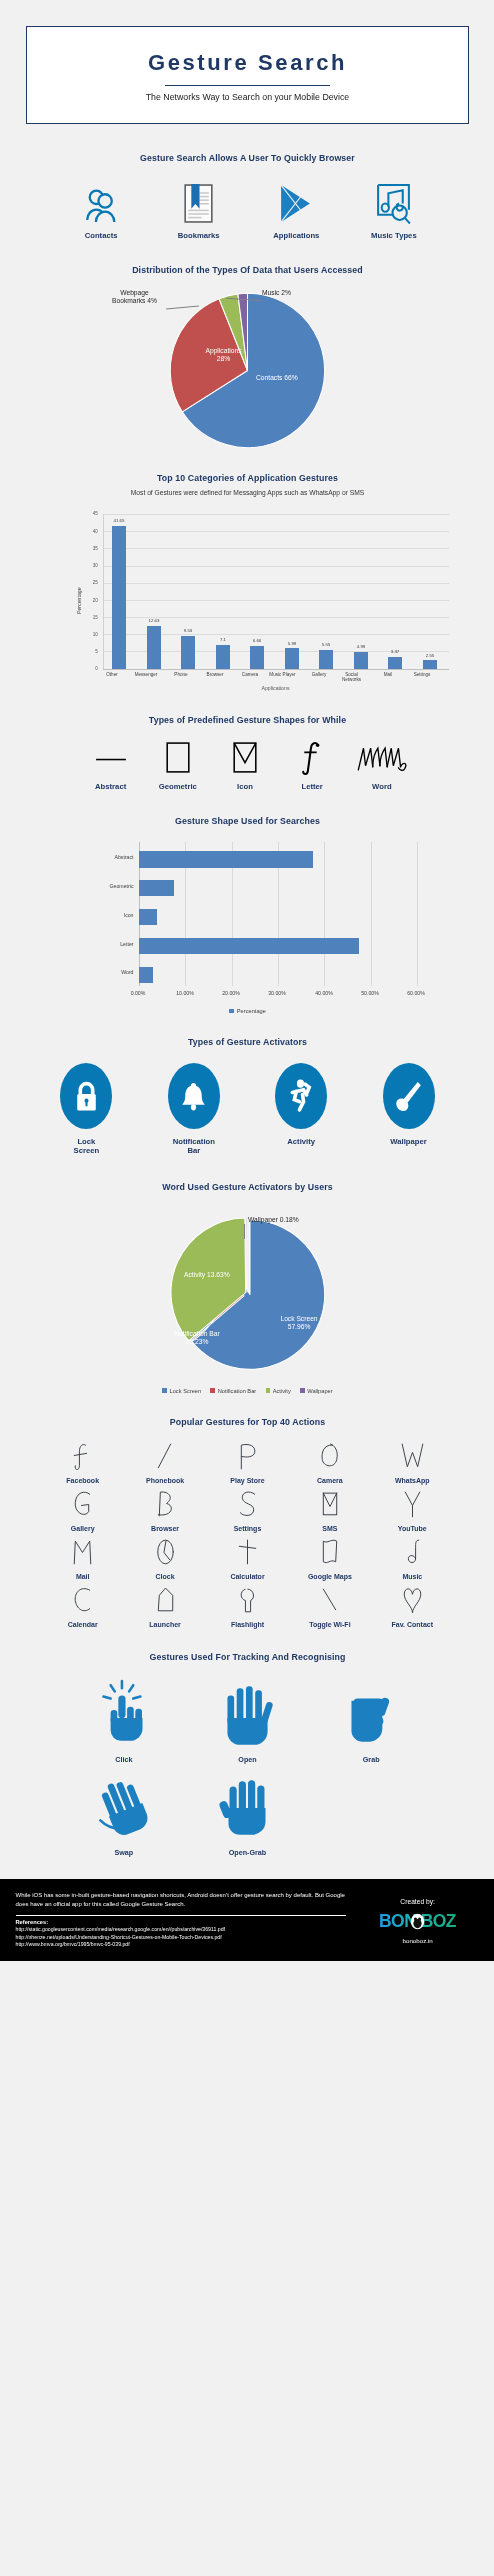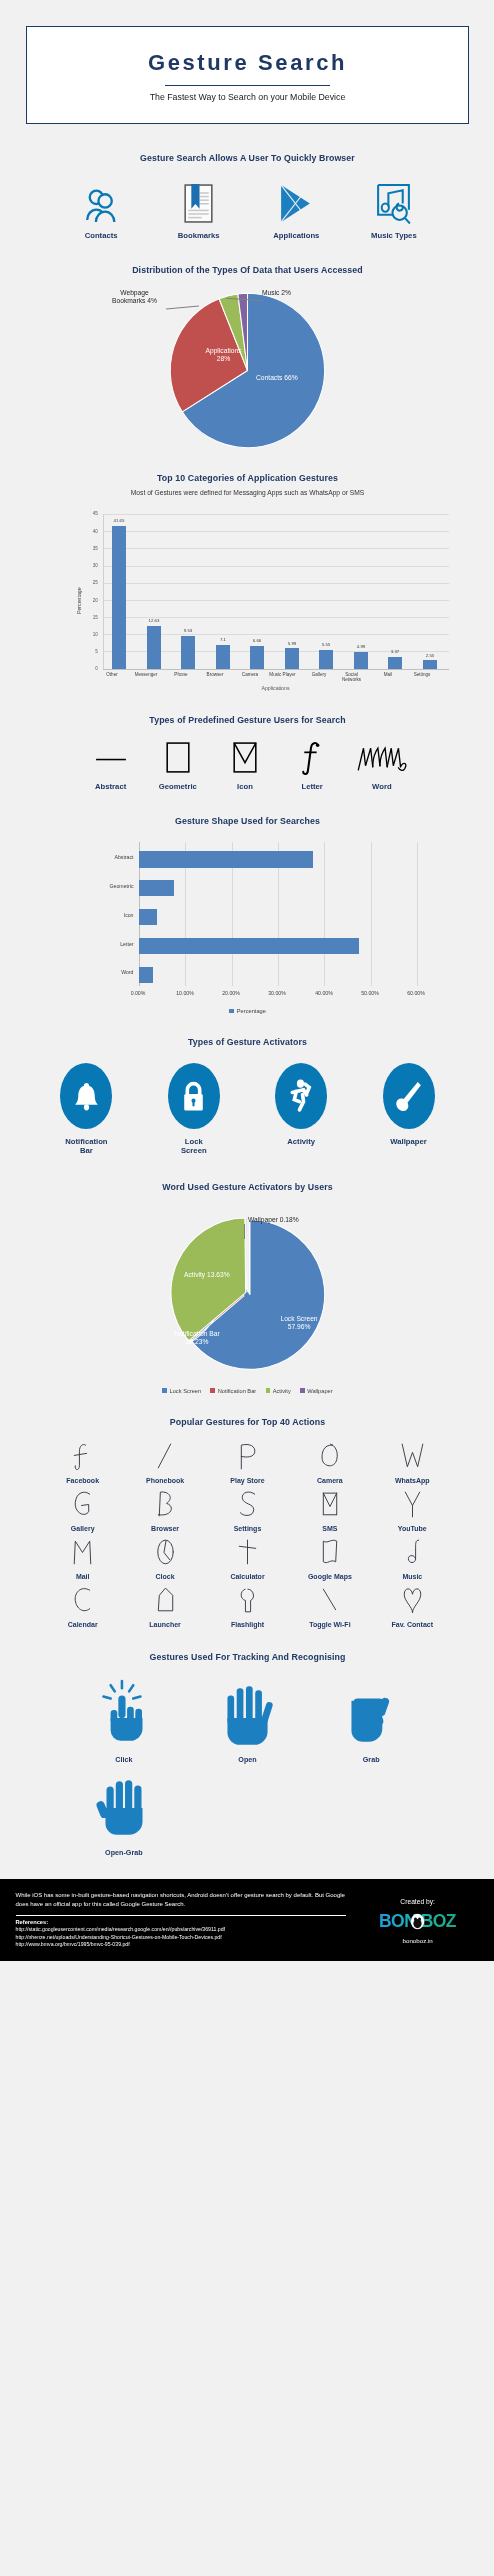--- a/index.html
+++ b/index.html
@@ -128,21 +128,21 @@
   .f-site { font-size: 6.2px; color: #ffffff; margin-top: 4.1px; }
 </style>
 </head>
 <body>
 
 <div class="page">
 
   <div class="header-box">
     <div class="main-title">Gesture Search</div>
     <div class="title-rule"></div>
-    <div class="subtitle">The Fastest Way to Search on your Mobile Device</div>
+    <div class="subtitle">The Networks Way to Search on your Mobile Device</div>
   </div>
 
   <div style="height:29px"></div>
   <div class="sec-title">Gesture Search Allows A User To Quickly Browser</div>
 
   <div style="height:17.5px"></div>
   <div class="icon-row">
 
     <div class="icon-cell">
       <div class="icon-art">
@@ -297,21 +297,21 @@
     <div class="xcat" style="left:226px; top:166px; width:30px;">Music Player</div>
     <div class="xcat" style="left:261px; top:166px; width:33px;">Gallery</div>
     <div class="xcat" style="left:295px; top:166px; width:30px;">Social Networks</div>
     <div class="xcat" style="left:330px; top:166px; width:33px;">Mail</div>
     <div class="xcat" style="left:364px; top:166px; width:33px;">Settings</div>
 
     <div class="axis-title-x" style="left:61px; top:179px; width:346px;">Applications</div>
   </div>
 
   <div style="height:24px"></div>
-  <div class="sec-title">Types of Predefined Gesture Users for Search</div>
+  <div class="sec-title">Types of Predefined Gesture Shapes for While</div>
 
   <div style="height:15.5px"></div>
   <div class="icon-row" style="gap:5.2px;">
 
     <div class="icon-cell" style="width:62px">
       <div class="icon-art" style="height:36px">
         <svg width="36" height="36" viewBox="0 0 70 70">
             <line x1="6" y1="38" x2="64" y2="38" stroke="#000" stroke-width="3"></line>
           </svg>
       </div>
@@ -406,40 +406,40 @@
   </div>
 
   <div style="height:23px"></div>
   <div class="sec-title">Types of Gesture Activators</div>
 
   <div style="height:16.5px"></div>
   <div class="act-row">
 
     <div class="act-cell">
       <div class="act-oval">
-        <svg width="29" height="33" viewBox="0 0 56 64">
-          <path d="M28 6 c-3 0 -5 2 -5 5 c-8 3 -11 11 -11 20 c0 10 -4 14 -6 17 h44 c-2 -3 -6 -7 -6 -17 c0 -9 -3 -17 -11 -20 c0 -3 -2 -5 -5 -5 Z" fill="#ffffff"></path>
-          <ellipse cx="28" cy="53" rx="5" ry="6" fill="#ffffff"></ellipse>
-        </svg>
-      </div>
-      <div class="act-label" style="white-space:pre-line">Notification
-Bar</div>
-    </div>
-
-    <div class="act-cell">
-      <div class="act-oval">
         <svg width="27" height="33" viewBox="0 0 52 64">
           <path d="M14 28 V19 a12 12 0 0 1 24 0 V28" fill="none" stroke="#ffffff" stroke-width="7"></path>
           <rect x="8" y="27" width="36" height="32" rx="3" fill="#ffffff"></rect>
           <circle cx="26" cy="40" r="4" fill="#0878b4"></circle>
           <rect x="24" y="42" width="4" height="9" fill="#0878b4"></rect>
         </svg>
       </div>
       <div class="act-label" style="white-space:pre-line">Lock
 Screen</div>
+    </div>
+
+    <div class="act-cell">
+      <div class="act-oval">
+        <svg width="29" height="33" viewBox="0 0 56 64">
+          <path d="M28 6 c-3 0 -5 2 -5 5 c-8 3 -11 11 -11 20 c0 10 -4 14 -6 17 h44 c-2 -3 -6 -7 -6 -17 c0 -9 -3 -17 -11 -20 c0 -3 -2 -5 -5 -5 Z" fill="#ffffff"></path>
+          <ellipse cx="28" cy="53" rx="5" ry="6" fill="#ffffff"></ellipse>
+        </svg>
+      </div>
+      <div class="act-label" style="white-space:pre-line">Notification
+Bar</div>
     </div>
 
     <div class="act-cell">
       <div class="act-oval">
         <svg width="30" height="36" viewBox="0 0 58 70">
           <ellipse cx="28" cy="11" rx="7" ry="8" fill="#ffffff"></ellipse>
           <path d="M37 12 L45 18 L41 28" fill="none" stroke="#ffffff" stroke-width="7" stroke-linecap="round"></path>
           <path d="M12 28 L34 23 L40 33" fill="none" stroke="#ffffff" stroke-width="7" stroke-linecap="round"></path>
           <path d="M20 26 L16 42 L26 46" fill="none" stroke="#ffffff" stroke-width="7" stroke-linecap="round"></path>
           <path d="M32 32 L34 46 L26 62" fill="none" stroke="#ffffff" stroke-width="7" stroke-linecap="round"></path>
@@ -771,20 +771,35 @@
             <rect x="26" y="76" width="58" height="16" rx="8"></rect>
             <rect x="30" y="94" width="48" height="16" rx="8"></rect>
             <path d="M22 44 h60 v54 a26 26 0 0 1 -26 26 h-12 a22 22 0 0 1 -22 -22 Z"></path>
             <rect x="76" y="38" width="16" height="34" rx="8" transform="rotate(20 84 55)"></rect>
           </g>
         </svg>
       </div>
       <div class="track-label">Grab</div>
     </div>
 
+    <div class="track-cell">
+      <div class="track-art">
+        <svg width="62" height="72" viewBox="0 0 120 140">
+          <g fill="#1b7fc0" transform="rotate(-22 60 70)">
+            <rect x="28" y="30" width="13" height="56" rx="6"></rect>
+            <rect x="45" y="18" width="13" height="68" rx="6"></rect>
+            <rect x="62" y="22" width="13" height="64" rx="6"></rect>
+            <rect x="79" y="34" width="13" height="52" rx="6"></rect>
+            <path d="M26 76 h70 v22 a24 24 0 0 1 -24 24 h-24 a22 22 0 0 1 -22 -22 Z"></path>
+          </g>
+          <path d="M14 96 q18 18 44 16" fill="none" stroke="#1b7fc0" stroke-width="5" stroke-linecap="round"></path>
+        </svg>
+      </div>
+      <div class="track-label">Swap</div>
+    </div>
 
 
     <div class="track-cell">
       <div class="track-art">
         <svg width="62" height="72" viewBox="0 0 120 140">
           <g fill="#1b7fc0">
             <rect x="26" y="30" width="14" height="56" rx="7"></rect>
             <rect x="44" y="20" width="14" height="66" rx="7"></rect>
             <rect x="62" y="18" width="14" height="68" rx="7"></rect>
             <rect x="80" y="28" width="14" height="58" rx="7"></rect>

